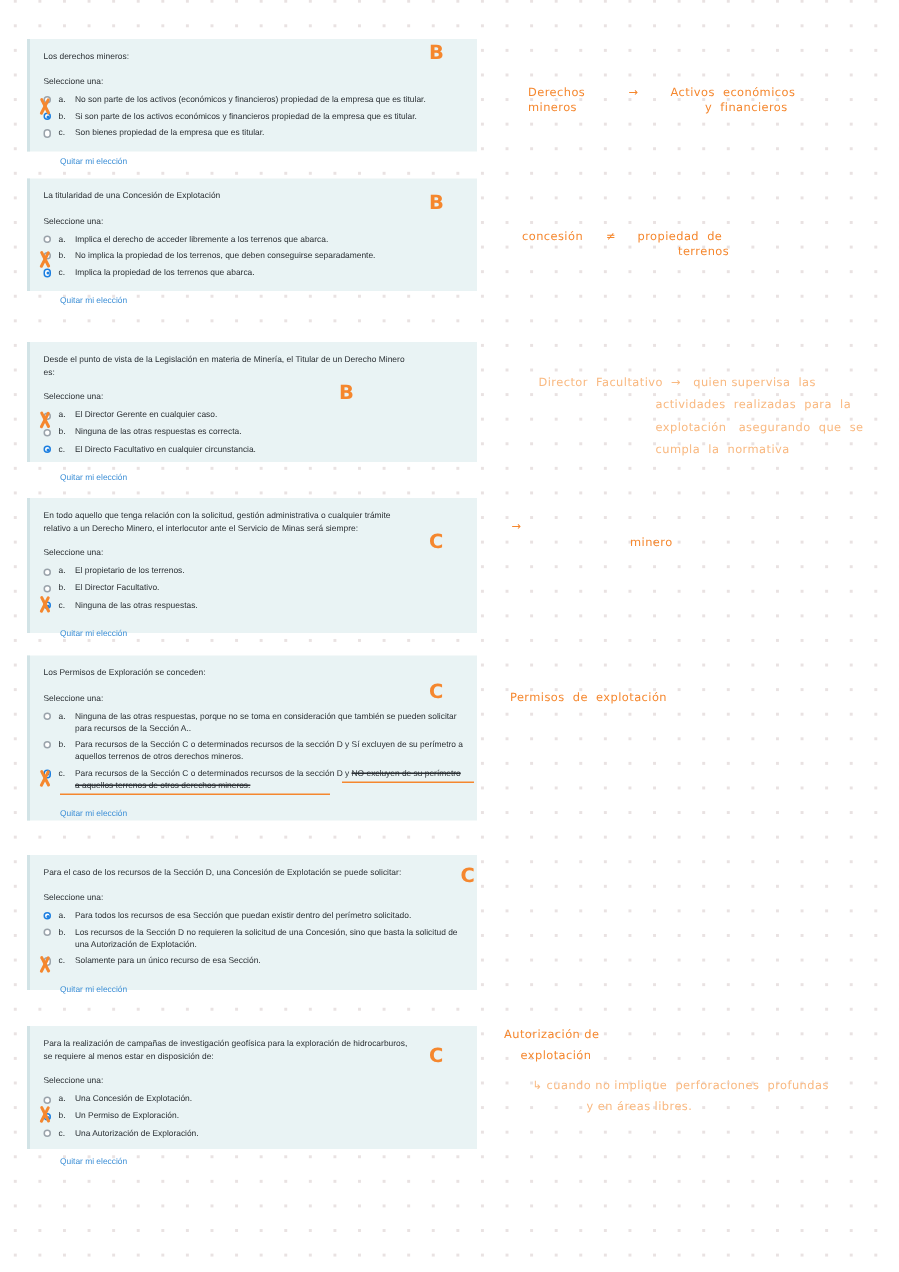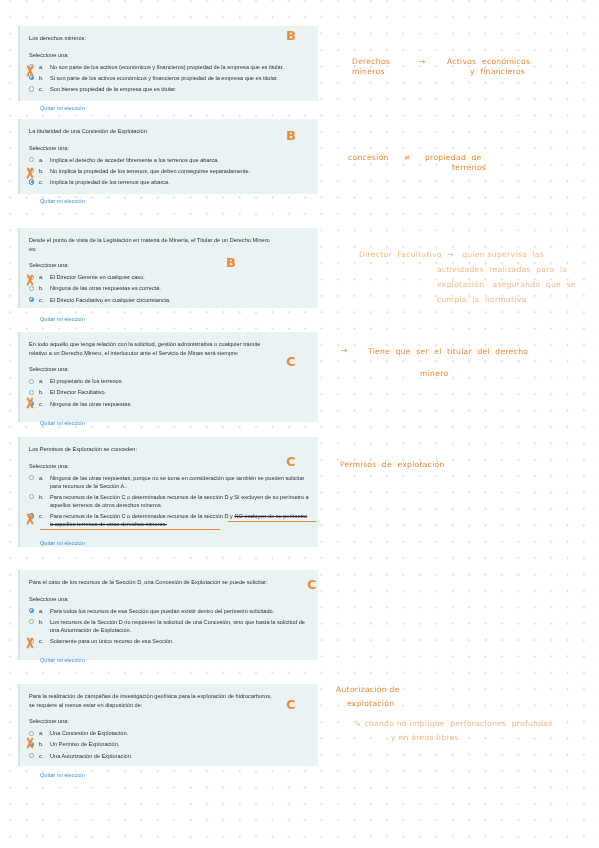--- a/index.html
+++ b/index.html
@@ -296,22 +296,21 @@
         <span class="opt-letter">c.</span>
         <span class="opt-body">Ninguna de las otras respuestas.</span>
       </li>
     </ul>
     <span class="remove-link">Quitar mi elección</span>
   </div>
   <span class="hand-letter" style="left:286px;top:355px;">C</span>
   <span class="xmark" style="left:25px;top:397px;"></span>
 
   <div class="hand hand-note" style="left:341px;top:345px;">→</div>
-  <div class="hand hand-note" style="left:368px;top:346px;">Tiene  que  ser  el  titular  del  derecho</div>
-  <div class="hand hand-note" style="left:420px;top:368px;">minero</div>
+  <div class="hand hand-note" style="left:420px;top:356px;">minero</div>
 
   <div class="qcard" style="top:437px;height:110px;">
     <p class="qtext">Los Permisos de Exploración se conceden:</p>
     <p class="select-label">Seleccione una:</p>
     <ul class="options">
       <li class="opt">
         <span class="radio"></span>
         <span class="opt-letter">a.</span>
         <span class="opt-body">Ninguna de las otras respuestas, porque no se toma en consideración que también se pueden solicitar para recursos de la Sección A..</span>
       </li>

